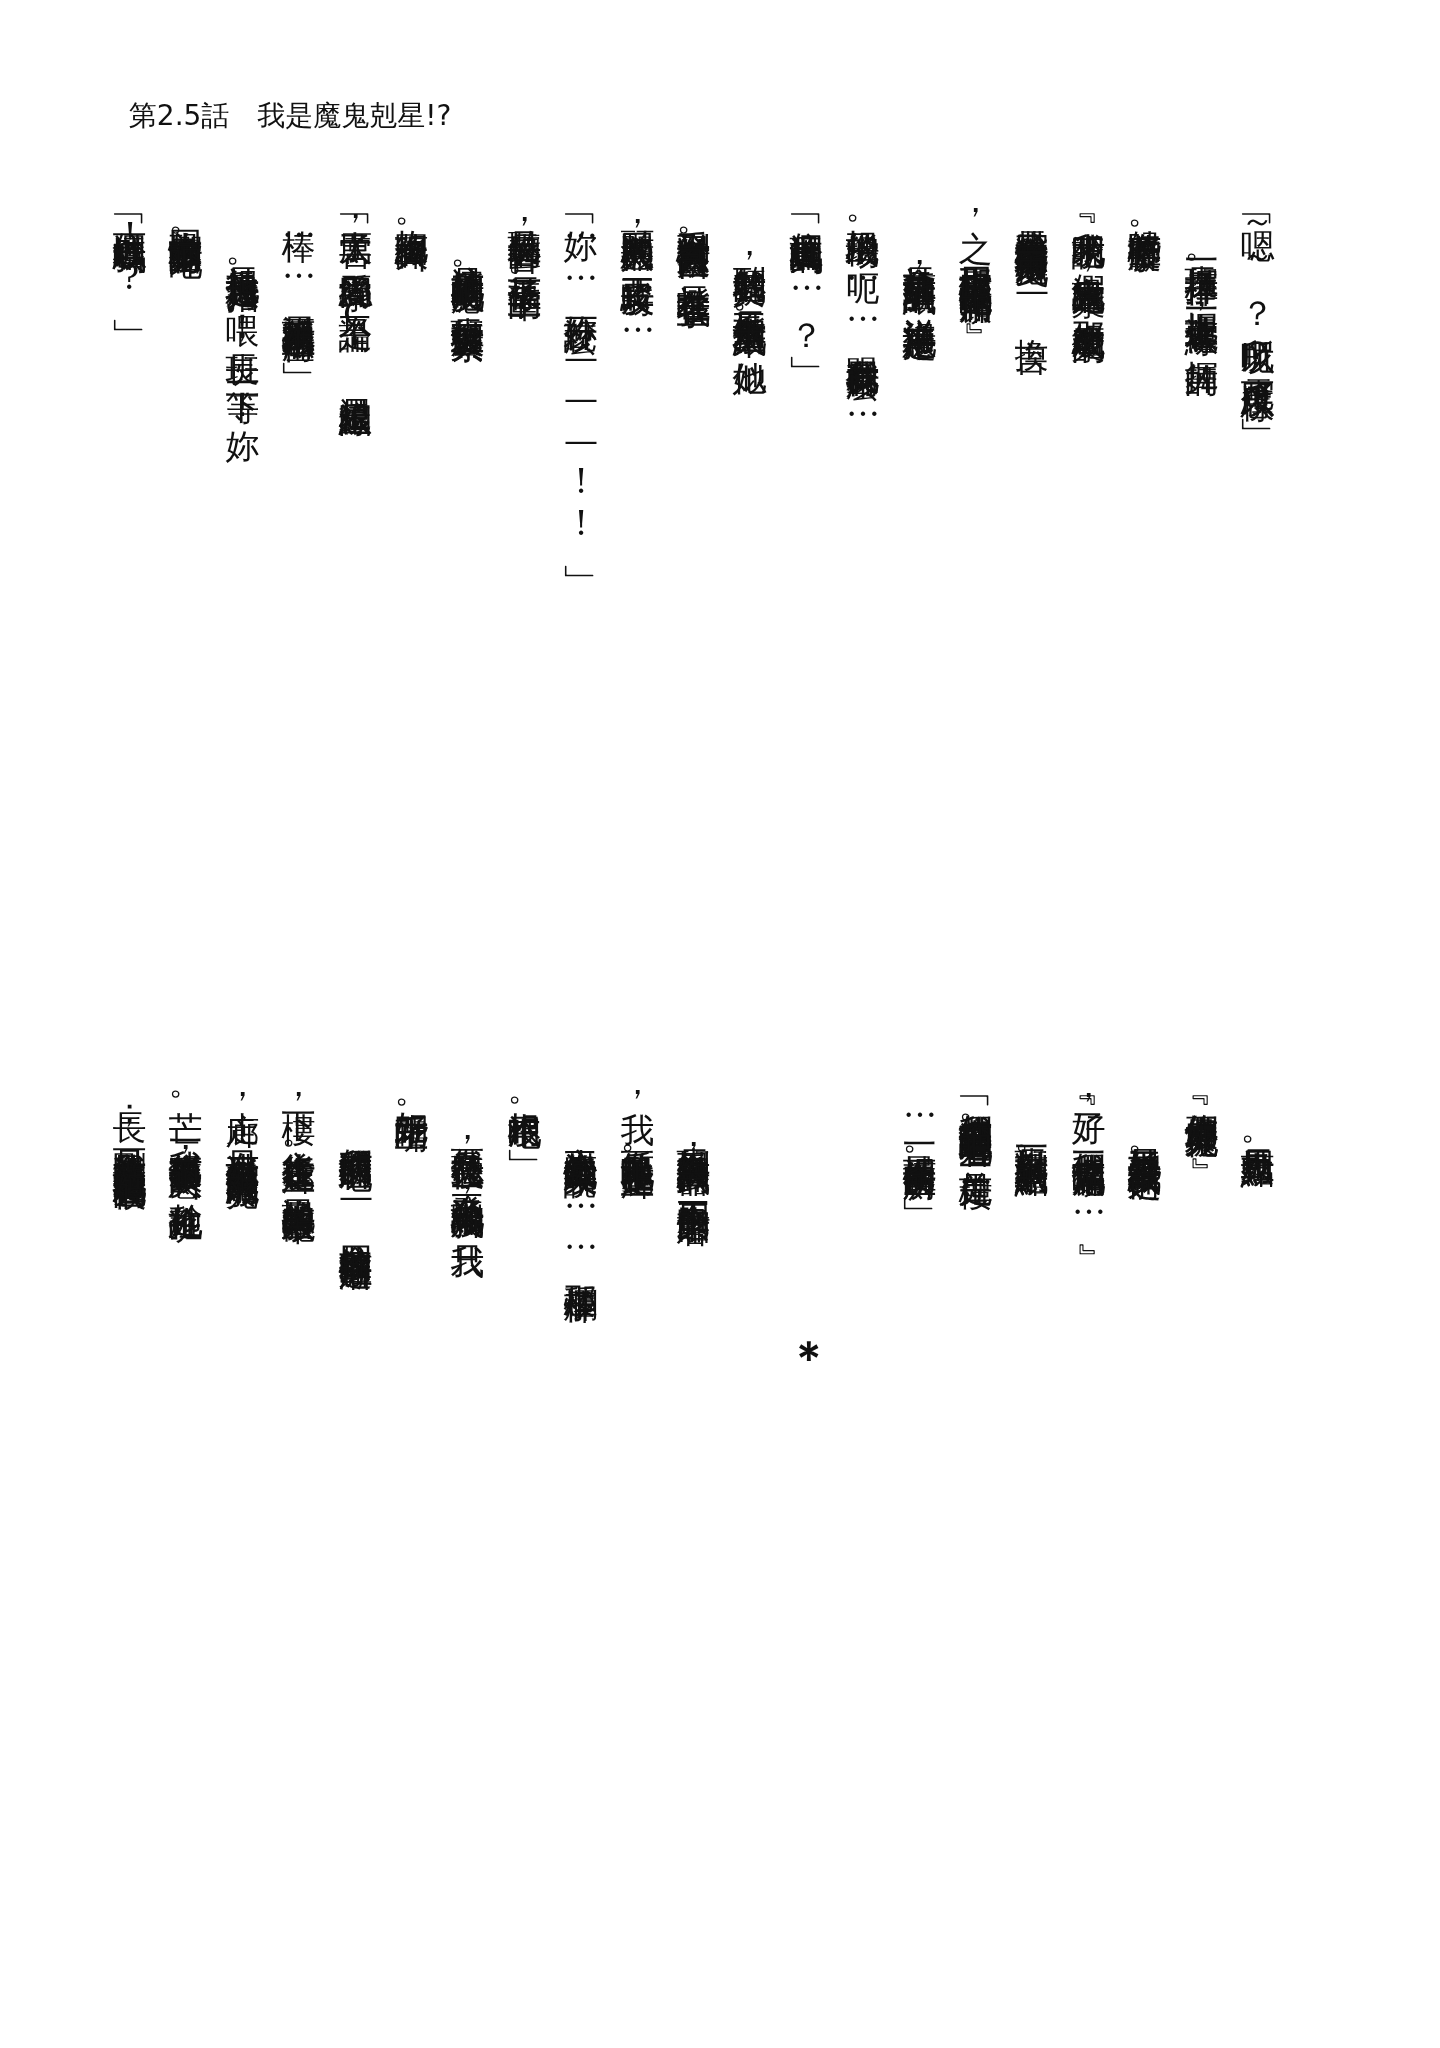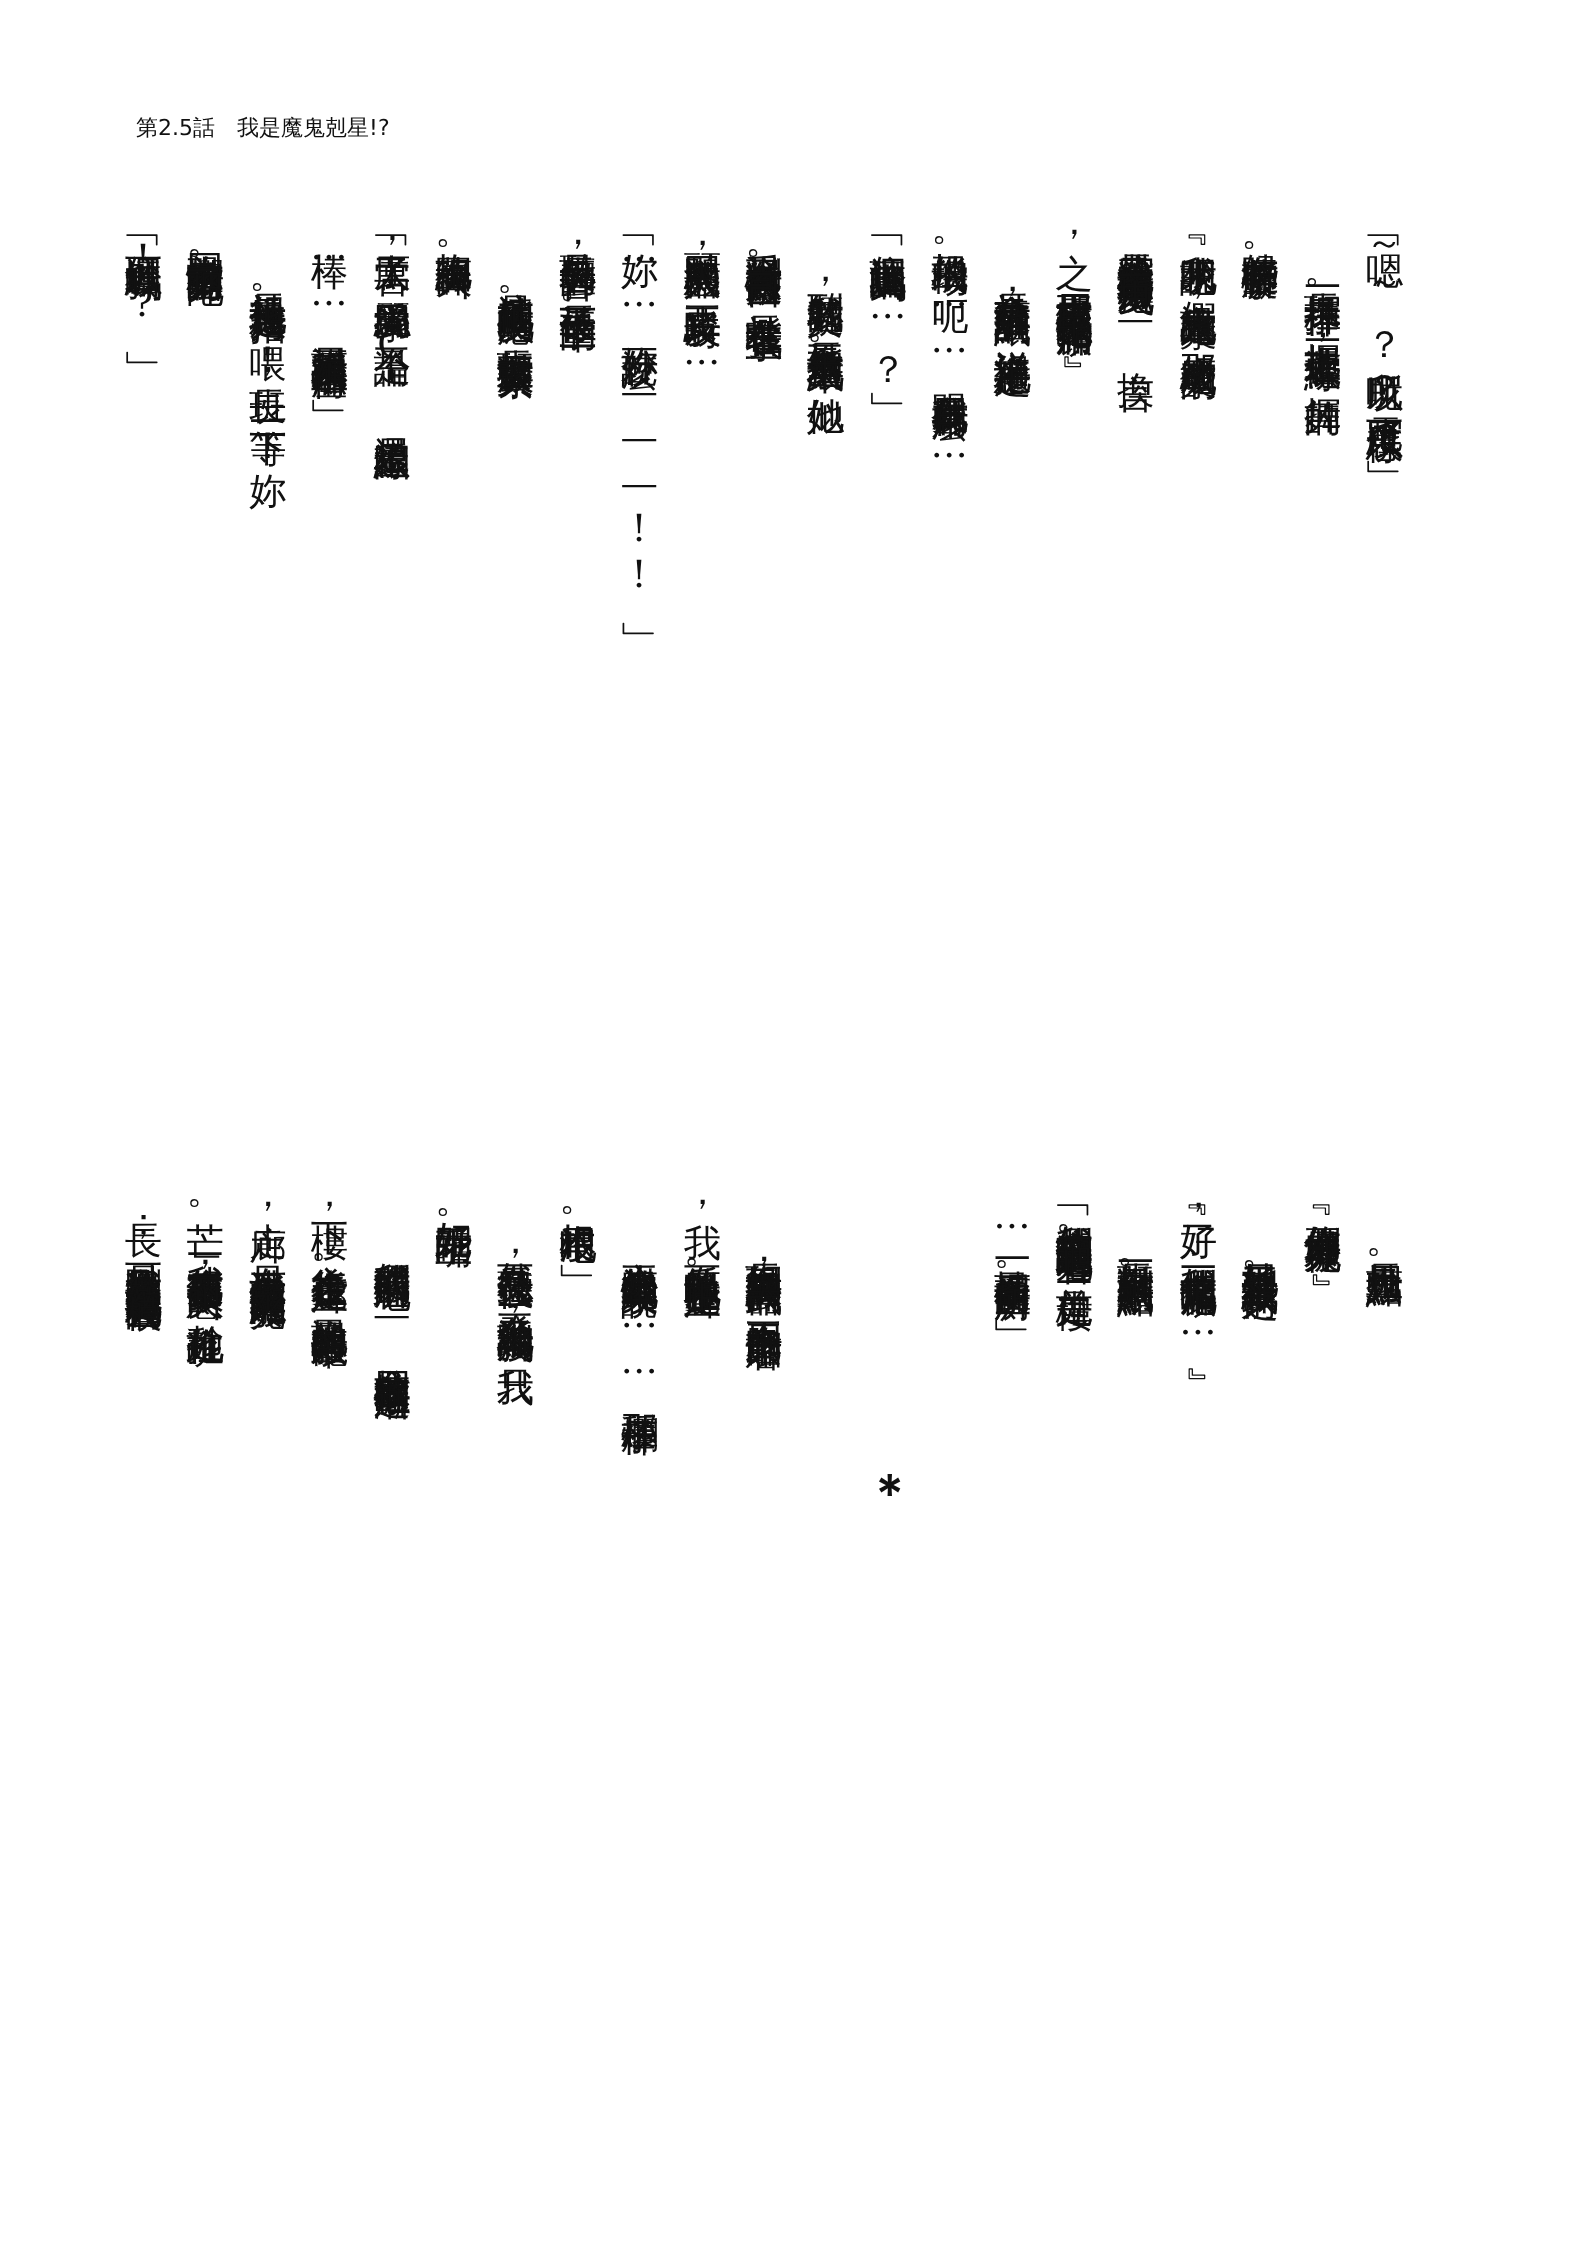--- a/index.html
+++ b/index.html
@@ -13,21 +13,21 @@
     position: relative;
     overflow: hidden;
     color: #111111;
     font-family: "DejaVu Serif", "Liberation Serif", serif;
   }
   .chapter-header {
     position: absolute;
     left: 111px;
     top: 62px;
     font-family: "DejaVu Sans", "Liberation Sans", sans-serif;
-    font-size: 20px;
+    font-size: 28px;
     line-height: 36px;
     letter-spacing: 0px;
     white-space: pre;
     color: #111;
   }
   .block {
     position: absolute;
     left: 0;
     width: 1440px;
   }

